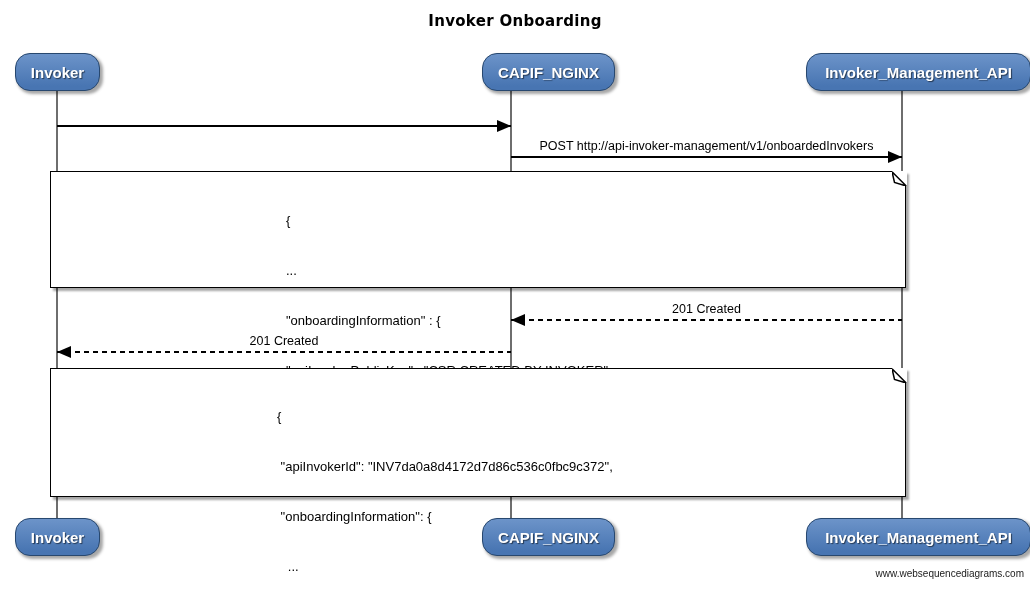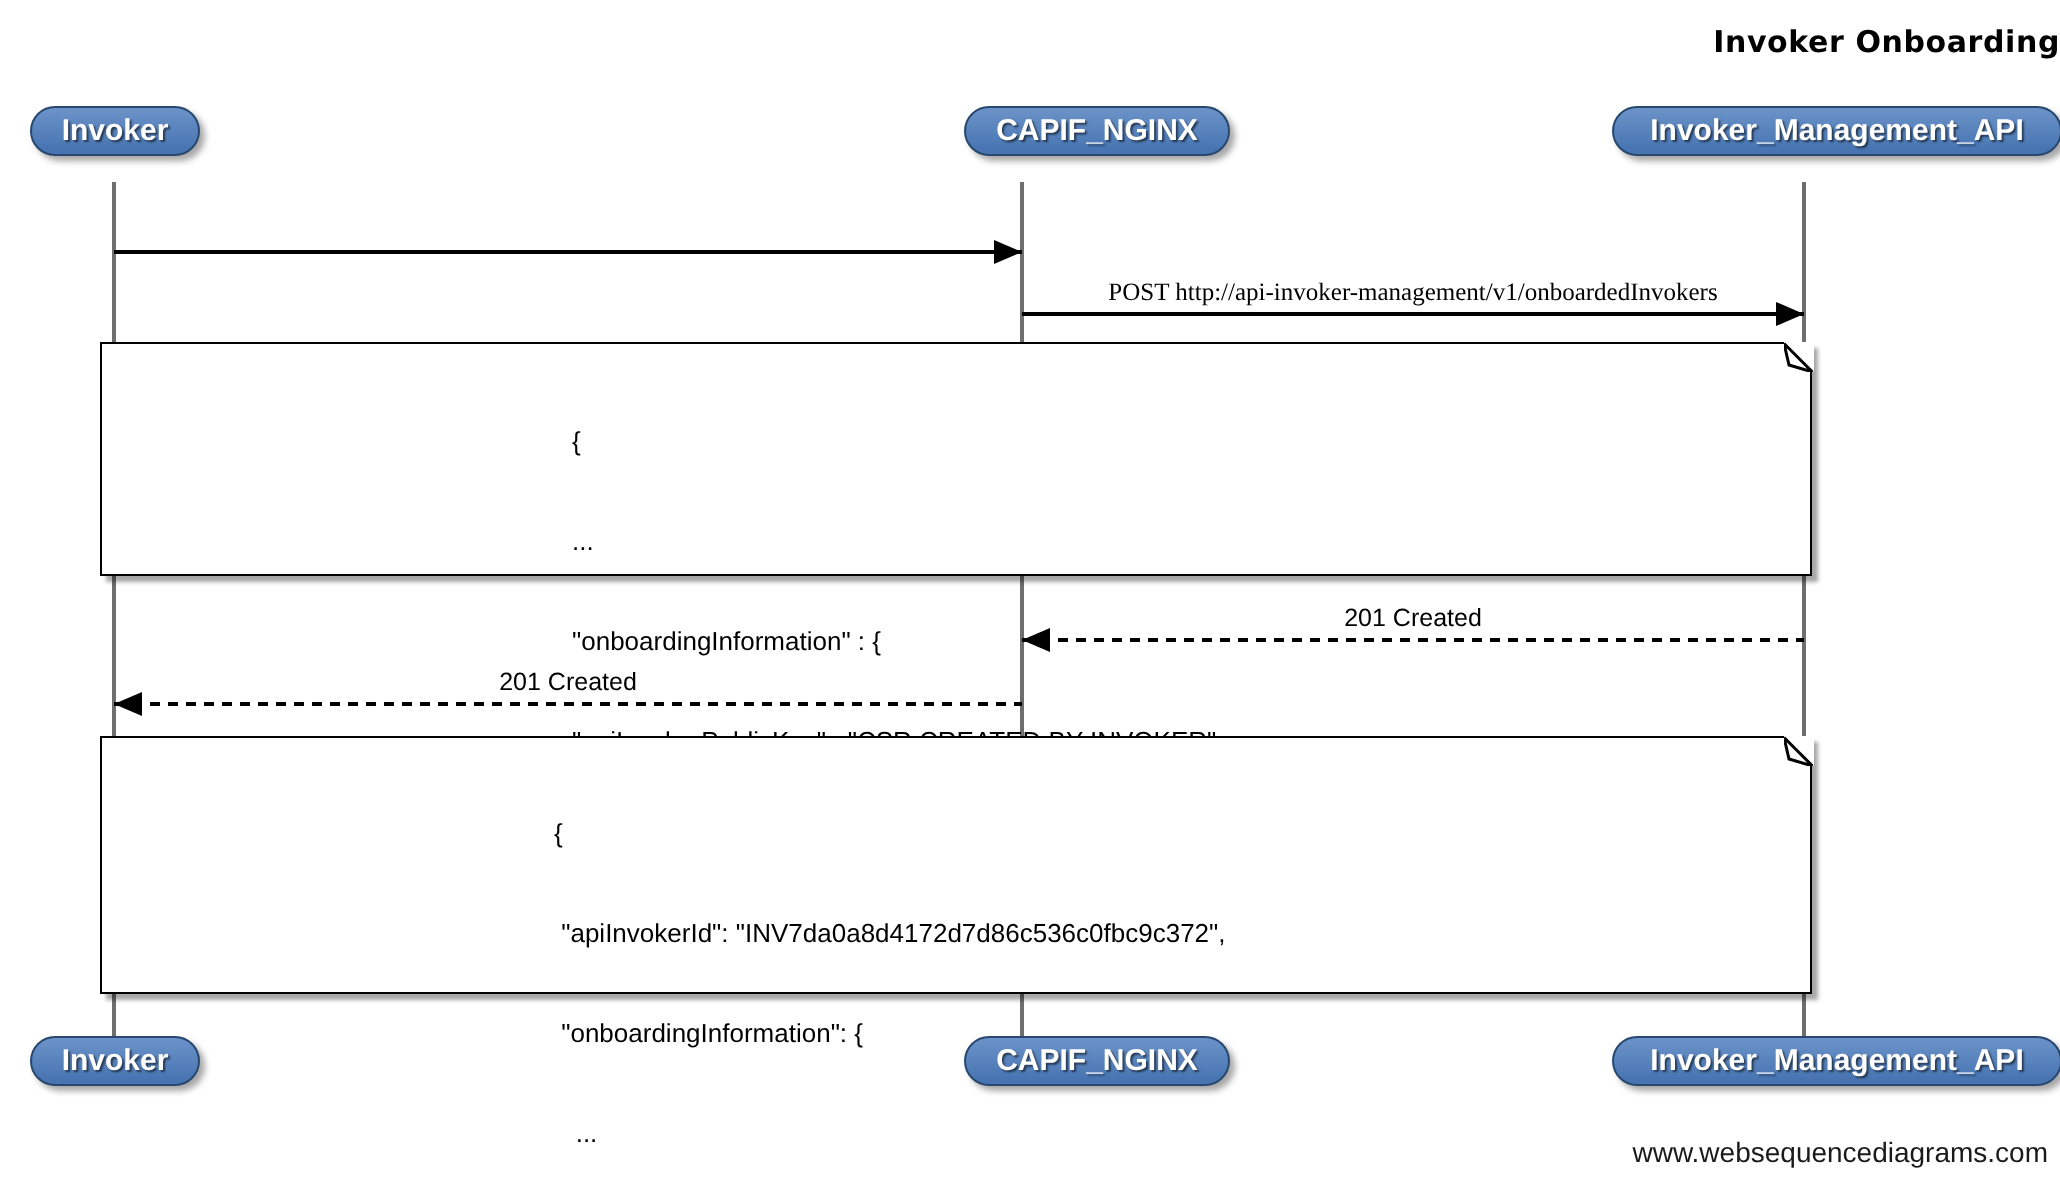--- a/index.html
+++ b/index.html
@@ -5,42 +5,42 @@
   :root{
     --actor-fill:#4c7cbd; --actor-border:#28486f; --actor-text:#ffffff;
     --lifeline:#6e6e6e; --arrow:#000000;
     --note-fill:#ffffff; --note-border:#000000;
     --shadow:rgba(0,0,0,0.35); --title-color:#000000; --footer-color:#1a1a1a;
   }
   html,body{margin:0;padding:0;background:#ffffff;}
   body{font-family:"Liberation Sans","DejaVu Sans",sans-serif;}
   .canvas{position:relative;width:1030px;height:593px;background:#ffffff;overflow:hidden;}
 
-  .title{position:absolute;left:0;top:12px;width:1030px;text-align:right;
+  .title{position:absolute;left:0;top:12px;width:1030px;text-align:center;
          font-family:"DejaVu Sans","Liberation Sans",sans-serif;
          font-size:15px;font-weight:bold;color:var(--title-color);letter-spacing:.3px;}
 
   .lifeline{position:absolute;width:2px;top:91px;height:427px;background:var(--lifeline);}
   .ll-1{left:56px;} .ll-2{left:510px;} .ll-3{left:901px;}
 
-  .actor{position:absolute;height:25px;border:1.5px solid var(--actor-border);border-radius:15px;
+  .actor{position:absolute;height:38px;border:1.5px solid var(--actor-border);border-radius:15px;
          background:linear-gradient(180deg, rgba(255,255,255,.18), rgba(0,0,0,.06) 90%), var(--actor-fill);
          color:var(--actor-text);font-weight:bold;font-size:15px;
          display:flex;align-items:center;justify-content:center;
          text-shadow:1px 1px 1px rgba(0,0,0,.55);
          box-shadow:2.5px 2.5px 3px var(--shadow);box-sizing:border-box;white-space:nowrap;}
   .a-invoker{left:15px;width:85px;}
   .a-capif{left:445px;width:133px;margin-left:37px;}
   .a-ima{left:790px;width:225px;margin-left:16px;}
   .row-top{top:53px;} .row-bottom{top:518px;}
 
   .msg-label{position:absolute;height:16px;font-size:12.5px;color:#000;text-align:center;white-space:nowrap;}
   .span-l{left:57px;width:454px;} 
   .span-r{left:511px;width:391px;} 
-  .lbl-1{top:108px;} .lbl-2{top:139px;font-family:Liberation Serif, serif;} .lbl-3{top:302px;} .lbl-4{top:334px;}
+  .lbl-1{top:108px;} .lbl-2{top:139px;} .lbl-3{top:302px;} .lbl-4{top:334px;}
 
   .msg-line{position:absolute;height:0;border-top:2px solid var(--arrow);}
   .msg-line.dashed{border-top:none;height:2px;
       background:repeating-linear-gradient(90deg,var(--arrow) 0 5px,transparent 5px 9px);}
   .line-1{left:57px;width:454px;top:125px;}
   .line-2{left:511px;width:391px;top:156px;}
   .line-3{left:511px;width:391px;top:319px;}
   .line-4{left:57px;width:454px;top:351px;}
 
   .head{position:absolute;width:0;height:0;border-top:6px solid transparent;border-bottom:6px solid transparent;}
@@ -55,21 +55,21 @@
         border:1.5px solid var(--note-border);box-sizing:border-box;
         box-shadow:3px 3px 2px var(--shadow);}
   .note-1{top:171px;height:117px;}
   .note-2{top:368px;height:129px;}
   .fold{position:absolute;top:-1.5px;right:-1.5px;width:15px;height:15px;}
   .note-text{position:absolute;top:8px;font-size:13px;line-height:16.6px;color:#000;
              white-space:pre;text-align:left;}
   .note-1 .note-text{left:235px;}
   .note-2 .note-text{left:226px;top:7px;}
 
-  .footer{position:absolute;right:6px;top:568px;font-size:14px;color:var(--footer-color);}
+  .footer{position:absolute;right:6px;top:568px;font-size:10px;color:var(--footer-color);}
 </style>
 </head>
 <body>
 
 <div class="canvas">
 
   <div class="title">Invoker Onboarding</div>
 
   <div class="lifeline ll-1"></div>
   <div class="lifeline ll-2"></div>

